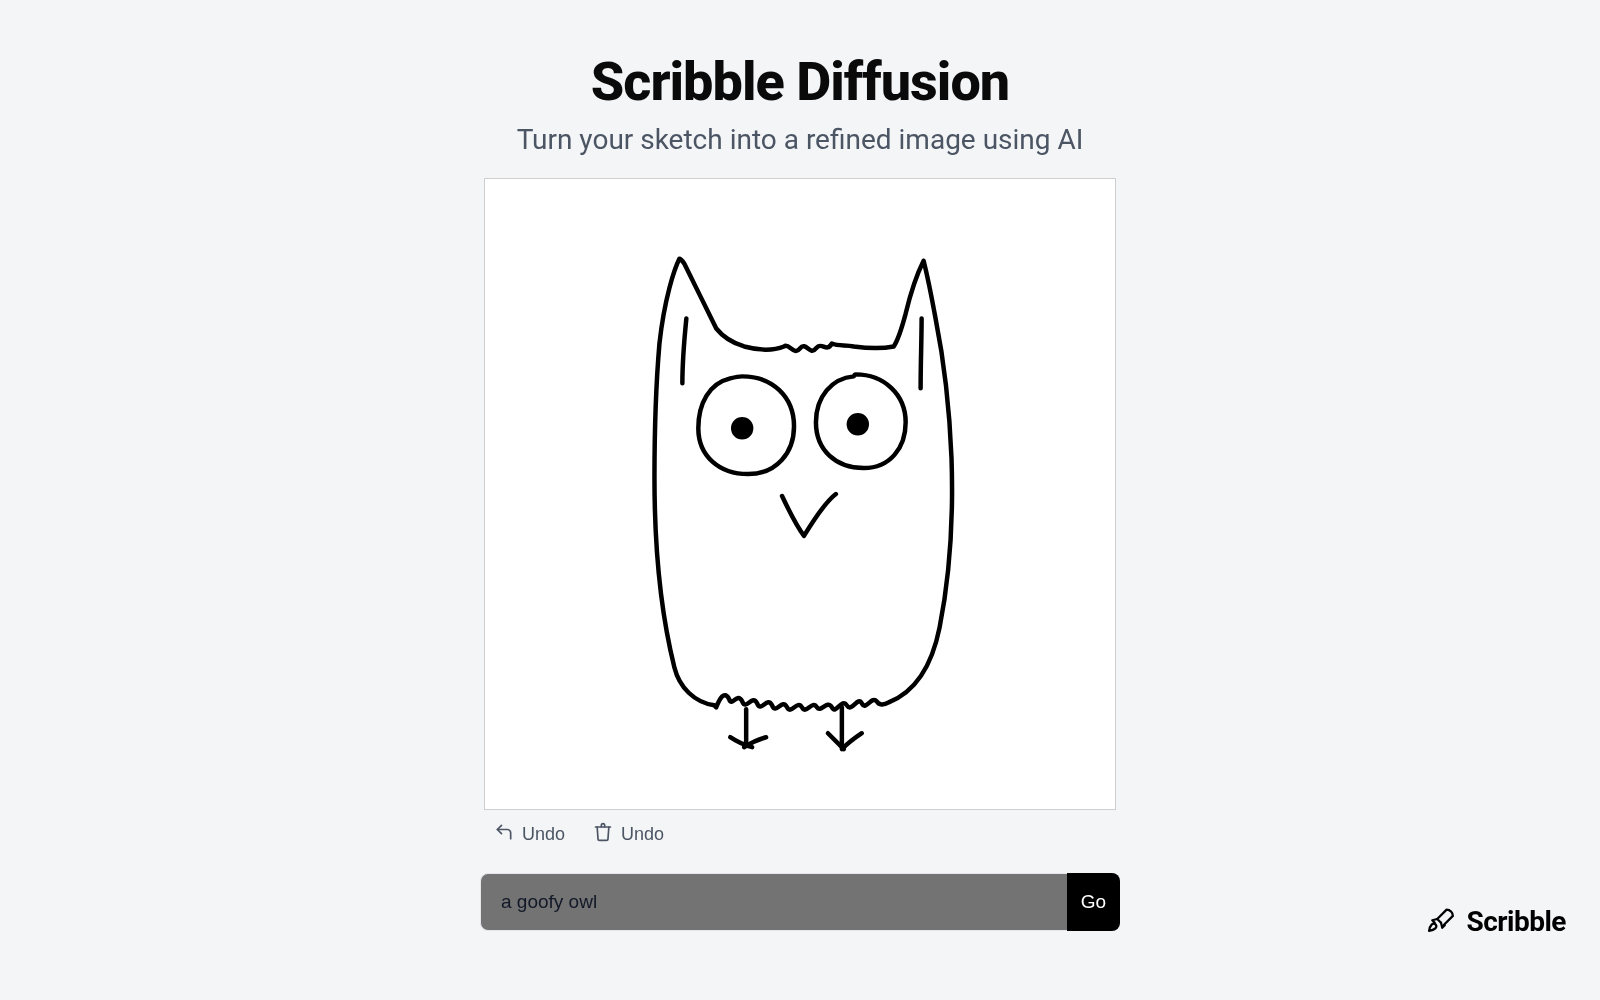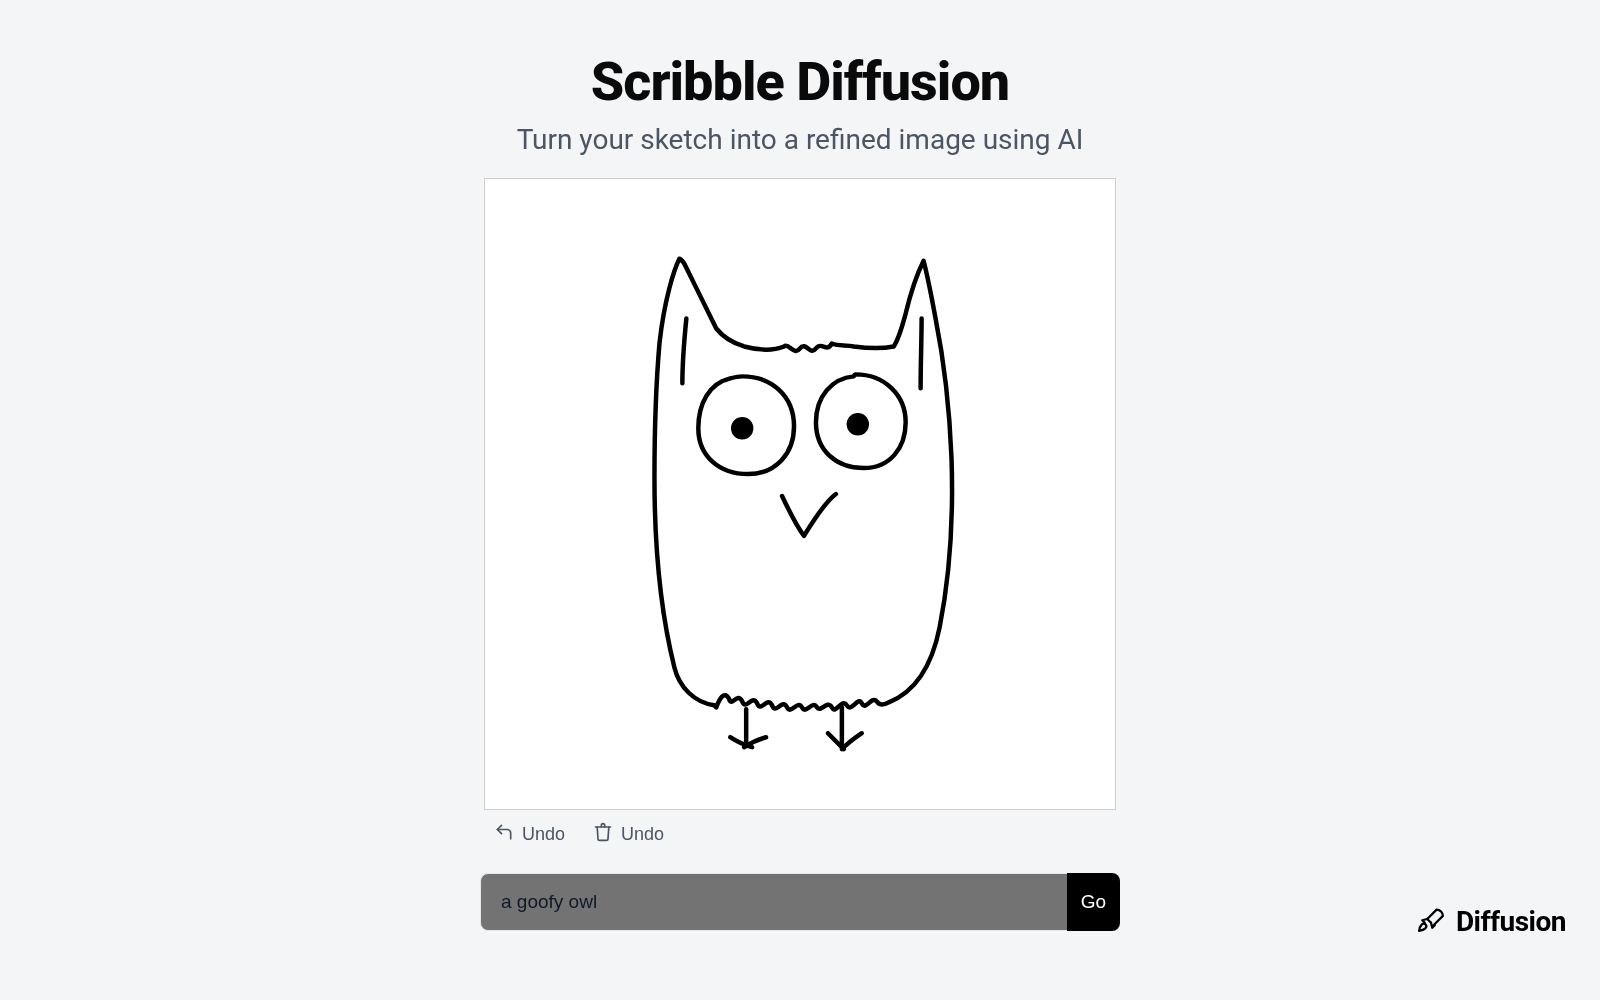--- a/index.html
+++ b/index.html
@@ -211,14 +211,14 @@
 
 <div class="brand">
   <span>
     <svg viewBox="0 0 24 24" fill="none" stroke="#000000" stroke-width="1.8" stroke-linecap="round" stroke-linejoin="round">
       <path d="M4.5 16.5c-1.5 1.5-2 5-2 5s3.5-.5 5-2c.83-.83.92-2.17.25-3.08a2.5 2.5 0 0 0-3.25.08z"></path>
       <path d="M12 15l-3-3 7.5-7.5a5 5 0 0 1 5 5L14 17"></path>
       <path d="M9 12l-4 1 2 2"></path>
       <path d="M12 15l1 4 2-2"></path>
     </svg>
   </span>
-  <span class="brand-text">Diffusion</span>
+  <span class="brand-text">Scribble</span>
 </div>
 
 </body></html>

